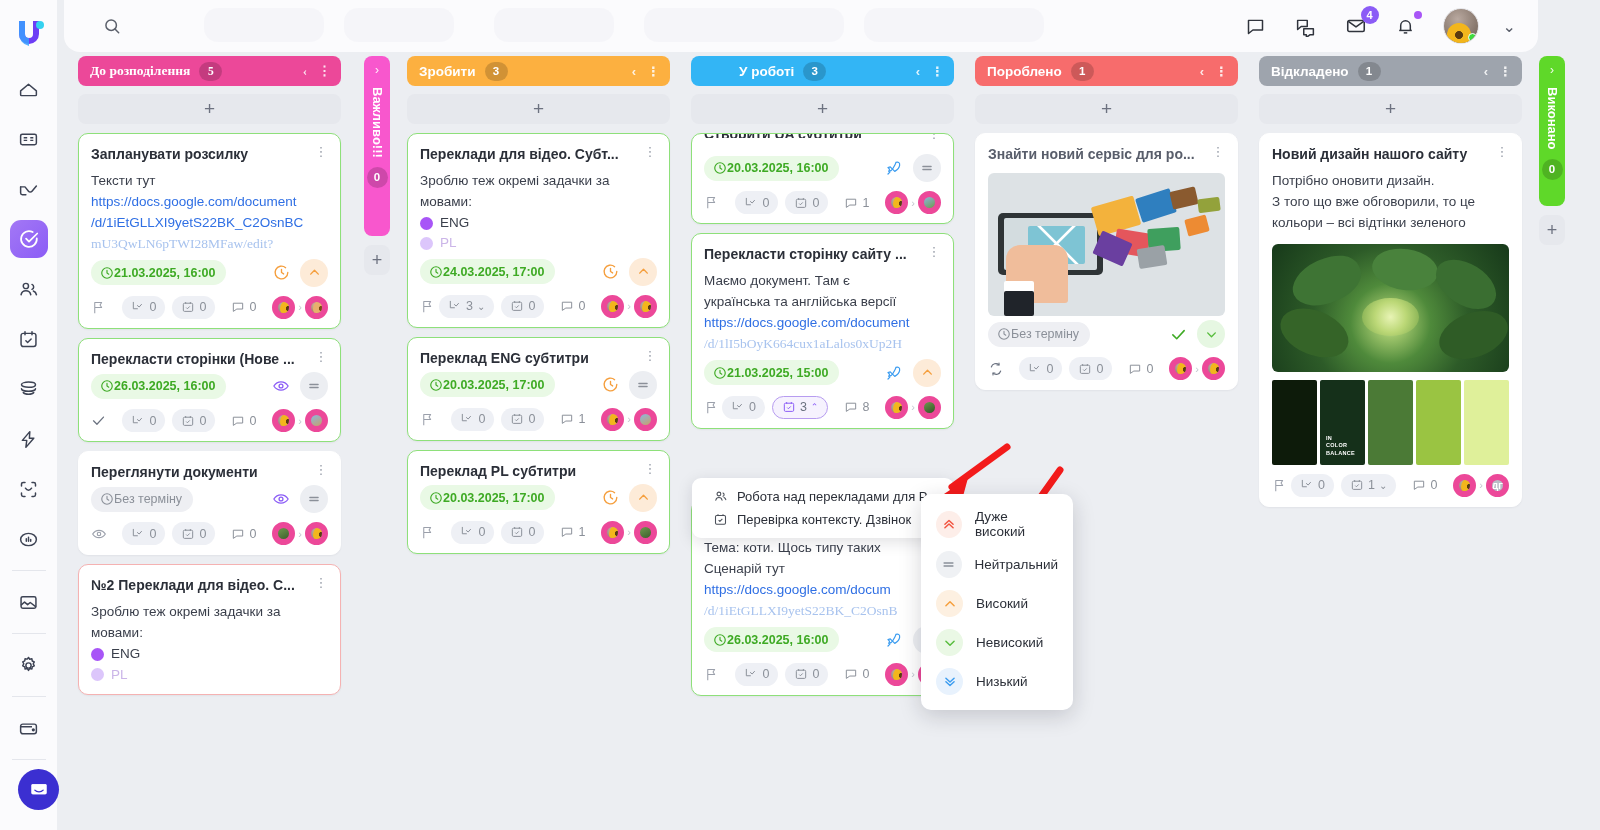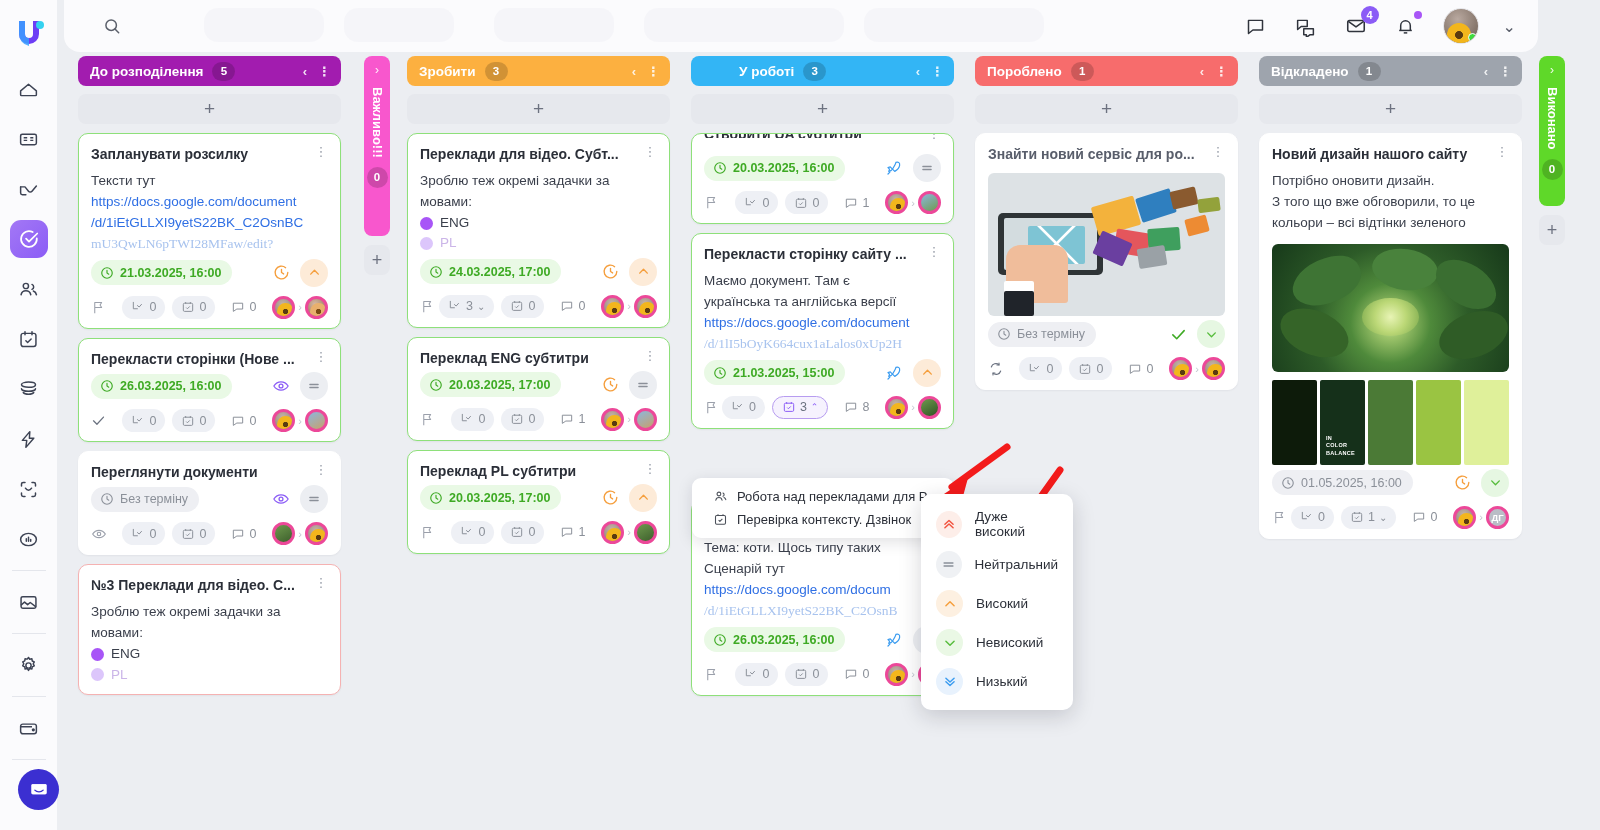--- a/index.html
+++ b/index.html
@@ -82,21 +82,21 @@
   .card-title { font-size:14px; font-weight:700; color:#2b2f38; line-height:1.3; flex:1; }
   .card-title.grey { color:#595e6b; font-weight:700; }
   .kebab { width:14px; color:#9ba0ab; font-size:13px; text-align:center; cursor:pointer; line-height:1; letter-spacing:0; }
   .card-desc { margin-top:8px; font-size:13.5px; line-height:1.55; color:#3a3f4b; }
   .lnk { color:#2f6fe4; word-break:break-all; }
   .lnk.fade { color:#a8c3ee;font-family:Liberation Serif, serif; }
   .lang { display:flex; align-items:center; gap:7px; line-height:1.5; }
   .dot-c { width:13px;height:13px;border-radius:50%; }
   .card-mid { margin-top:4px; display:flex; align-items:center; }
   .due {
-    display:flex; align-items:center; gap:6px; height:25px; border-radius:13px;
+    display:flex; align-items:center; height:25px; border-radius:13px;
     padding:0 11px 0 9px; font-size:12.5px; font-weight:600;
   }
   .due.green { background:#e9f9e5; color:#3eaa24; }
   .due.grey  { background:#eeeff3; color:#8b9099; font-weight:500; }
   .card-mid .sp { flex:1; }
   .mid-ic { margin-right:10px; display:flex; align-items:center; cursor:pointer; }
   .prio {
     width:28px;height:28px;border-radius:50%; display:flex;align-items:center;justify-content:center; cursor:pointer;
   }
   .prio.high { background:#fdebd8; color:#f59e3c; }
@@ -104,21 +104,21 @@
   .prio.low { background:#e6f7e2; color:#57bd3c; }
   .card-bot { margin-top:9px; display:flex; align-items:center; color:#9ba0ab; font-size:12.5px; }
   .card-bot .sp { flex:1; }
   .pill {
     display:flex; align-items:center; gap:4px; height:23px; border-radius:12px;
     padding:0 9px; background:#eef0f5; color:#8b9099; font-size:12.5px; margin-right:7px; cursor:pointer;
   }
   .pill.plain { background:transparent; }
   .pill.outlined { background:#f6f2fe; border:1.2px solid #b79cf0; }
   .avs { display:flex; align-items:center; gap:3px; }
-  .av { width:23px;height:23px;border-radius:50%; overflow:hidden; position:relative; border:3px solid #ec4899; }
+  .av { width:23px;height:23px;border-radius:50%; overflow:hidden; position:relative; border:6px solid #ec4899; }
   .av .sun { position:absolute; left:2px; bottom:-4px; width:17px;height:17px;border-radius:50%;
     background:radial-gradient(circle,#5a3b10 0 22%, #f3b61c 24% 100%); }
   .av.txt { background:#b9bdc6; color:#fff; font-size:9.5px; font-weight:700; display:flex;align-items:center;justify-content:center; }
   .arr { color:#c3c7cf; font-size:11px; }
   
   .vcol {
     position:absolute; top:0; width:26px; border-radius:8px; color:#fff;
     display:flex; flex-direction:column; align-items:center; padding:7px 0 9px 0;
   }
   .vcol .vtitle { writing-mode:vertical-rl; font-size:13px; font-weight:700; margin:10px 0 9px 0; }
@@ -304,21 +304,21 @@
         <div class="sun"></div>
         <div id="avatar-online"></div>
       </div>
     <span class="chev-hdr">⌄</span>
   </div>
 </div>
 
 <div id="board">
 
   <div class="col" style="left:14px;">
-    <div class="col-head" style="background:#a21caf;">
+    <div class="col-head" style="background:#ec4899;font-family:Liberation Serif, serif;">
       <span>До розподілення</span>
       <span class="col-count">5</span>
       <span class="sp"></span>
       <span class="ic">‹</span>
       <span class="ic">⋮</span>
     </div>
     <div class="col-add">+</div>
     <div class="cards">
 
       <div class="card">
@@ -514,21 +514,21 @@
             <span class="arr">›</span>
             <span class="av" style="background:radial-gradient(circle at 45% 30%,#c5b4a8,#8a7a70);">
                 <span class="sun"></span>
               </span>
           </span>
         </div>
       </div>
 
       <div class="card pink">
         <div class="card-top">
-            <div class="card-title">№3 Переклади для відео. С...</div>
+            <div class="card-title">№2 Переклади для відео. С...</div>
             <div class="kebab">⋮</div>
           </div>
         <div class="card-desc">
           <div>Зроблю теж окремі задачки за</div>
           <div>мовами:</div>
           <div class="lang">
               <span class="dot-c" style="background:#a855f7;"></span>
               <span>ENG</span>
             </div>
           <div class="lang" style="color:#cbb5e8;">
@@ -1111,41 +1111,20 @@
         </div>
         <div class="palette">
           <div style="background:#0d1b0a;"></div>
           <div style="background:#15301a;">
             <span class="pal-label">IN<br>COLOR<br>BALANCE</span>
           </div>
           <div style="background:#4b7a36;"></div>
           <div style="background:#9ac442;"></div>
           <div style="background:#dff09a;"></div>
         </div>
-        <div class="card-mid">
-          <div class="due grey">
-            <svg width="14" height="14" viewBox="0 0 24 24" fill="none" stroke="#8b9099" stroke-width="1.9">
-                <circle cx="12" cy="12" r="9"></circle>
-                <path d="M12 7.5V12l3 2" stroke-linecap="round"></path>
-              </svg>
-            <span>01.05.2025, 16:00</span>
-          </div>
-          <span class="sp"></span>
-          <span class="mid-ic">
-            <svg width="17" height="17" viewBox="0 0 24 24" fill="none" stroke="#f59e3c" stroke-width="1.9" stroke-linecap="round">
-                <path d="M20.9 12a9 9 0 1 1-3.1-6.8"></path>
-                <path d="M12 7.5V12l3 2"></path>
-              </svg>
-          </span>
-          <span class="prio low">
-            <svg width="13" height="13" viewBox="0 0 24 24" fill="none" stroke="currentColor" stroke-width="2.6" stroke-linecap="round" stroke-linejoin="round">
-                <path d="M5 9l7 7 7-7"></path>
-              </svg>
-          </span>
-        </div>
         <div class="card-bot">
           <span style="display:flex;">
             <svg width="15" height="15" viewBox="0 0 24 24" fill="none" stroke="#9ba0ab" stroke-width="1.7" stroke-linejoin="round">
                 <path d="M6 21V4h11l-2.5 4L17 12H6"></path>
               </svg>
           </span>
           <span class="sp"></span>
           <span class="pill">
             <svg width="14" height="14" viewBox="0 0 24 24" fill="none" stroke="currentColor" stroke-width="1.7" stroke-linecap="round" stroke-linejoin="round">
                 <path d="M4 4v11h7"></path>

